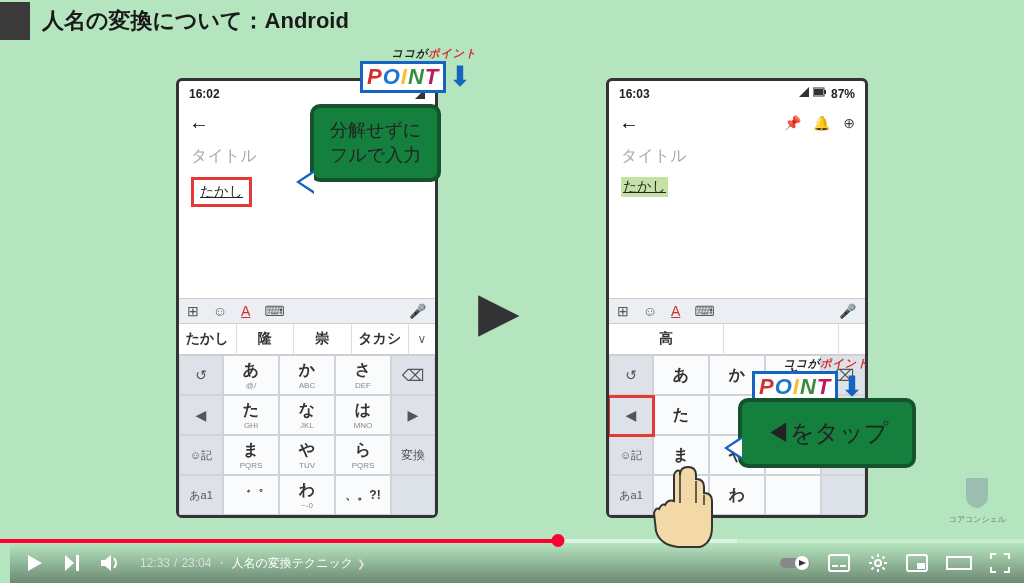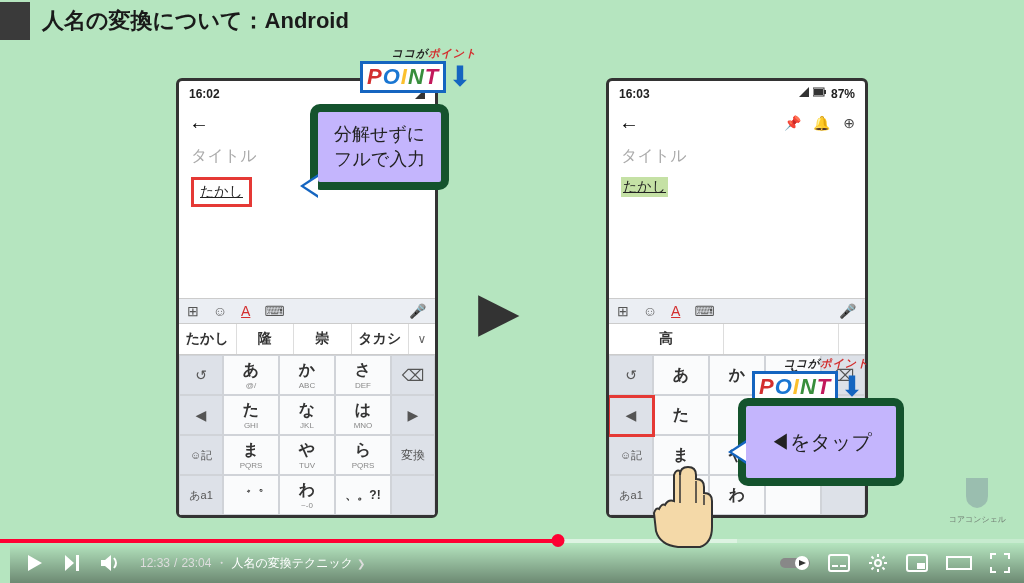--- a/index.html
+++ b/index.html
@@ -57,27 +57,27 @@
 
 .point-badge { position: absolute; display: flex; align-items: center; }
 .point-pre { font-size: 11px; font-weight: 700; color: #d32f2f; }
 .point-pre .k { color: #222; margin-left: 37px; }
 .point-box { background: #fff; border: 3px solid #1565c0; padding: 0px 4px; font-size: 22px; font-weight: 900; letter-spacing: 1px; font-style: italic; }
 .point-box span { display: inline-block; }
 .pb-p { color:#d32f2f; } .pb-o{color:#1976d2;} .pb-i{color:#fbc02d;} .pb-n{color:#388e3c;} .pb-t{color:#c2185b;}
 .point-arrow { color:#1565c0; font-size: 28px; margin-left:2px;}
 .point-pre-wrap { position:absolute; top:-14px; left: 50%; transform:translateX(-50%); white-space: nowrap; }
 
-.callout { position: absolute; background:#c4b5fd; border: 8px solid #14532d; border-radius: 10px; padding: 10px 16px; font-size: 18px; color:#222; text-align:center; line-height: 1.4; }
+.callout { position: absolute; background:#15803d; border: 4px solid #14532d; border-radius: 10px; padding: 10px 16px; font-size: 18px; color:#222; text-align:center; line-height: 1.4; }
 .callout .tail { position:absolute; width: 0; height: 0; }
 .callout.c1 { top: 104px; left: 310px; }
 .callout.c1 .tail { left: -18px; top: 62px; border-top: 12px solid transparent; border-bottom: 12px solid transparent; border-right: 18px solid #1565c0; }
 .callout.c1 .tail::after { content:""; position:absolute; left:4px; top:-9px; border-top: 9px solid transparent; border-bottom: 9px solid transparent; border-right: 14px solid #fff; }
 
-.callout.c2 { top: 398px; left: 738px; padding: 22px 24px; font-size: 20px; }
+.callout.c2 { top: 398px; left: 738px; padding: 14px 24px; font-size: 24px; }
 .callout.c2 .tail { left: -18px; top: 34px; border-top: 12px solid transparent; border-bottom: 12px solid transparent; border-right: 18px solid #1565c0; }
 .callout.c2 .tail::after { content:""; position:absolute; left:4px; top:-9px; border-top: 9px solid transparent; border-bottom: 9px solid transparent; border-right: 14px solid #fff; }
 
 
 .finger { position: absolute; bottom: 32px; left: 650px; width: 80px; height: 90px; z-index: 20; }
 
 
 .watermark { position: absolute; bottom: 58px; right: 18px; text-align: center; opacity: 0.7; }
 .wm-badge { width: 26px; height: 32px; margin: 0 auto 2px; }
 .wm-text { font-size: 8px; color: #555; }

